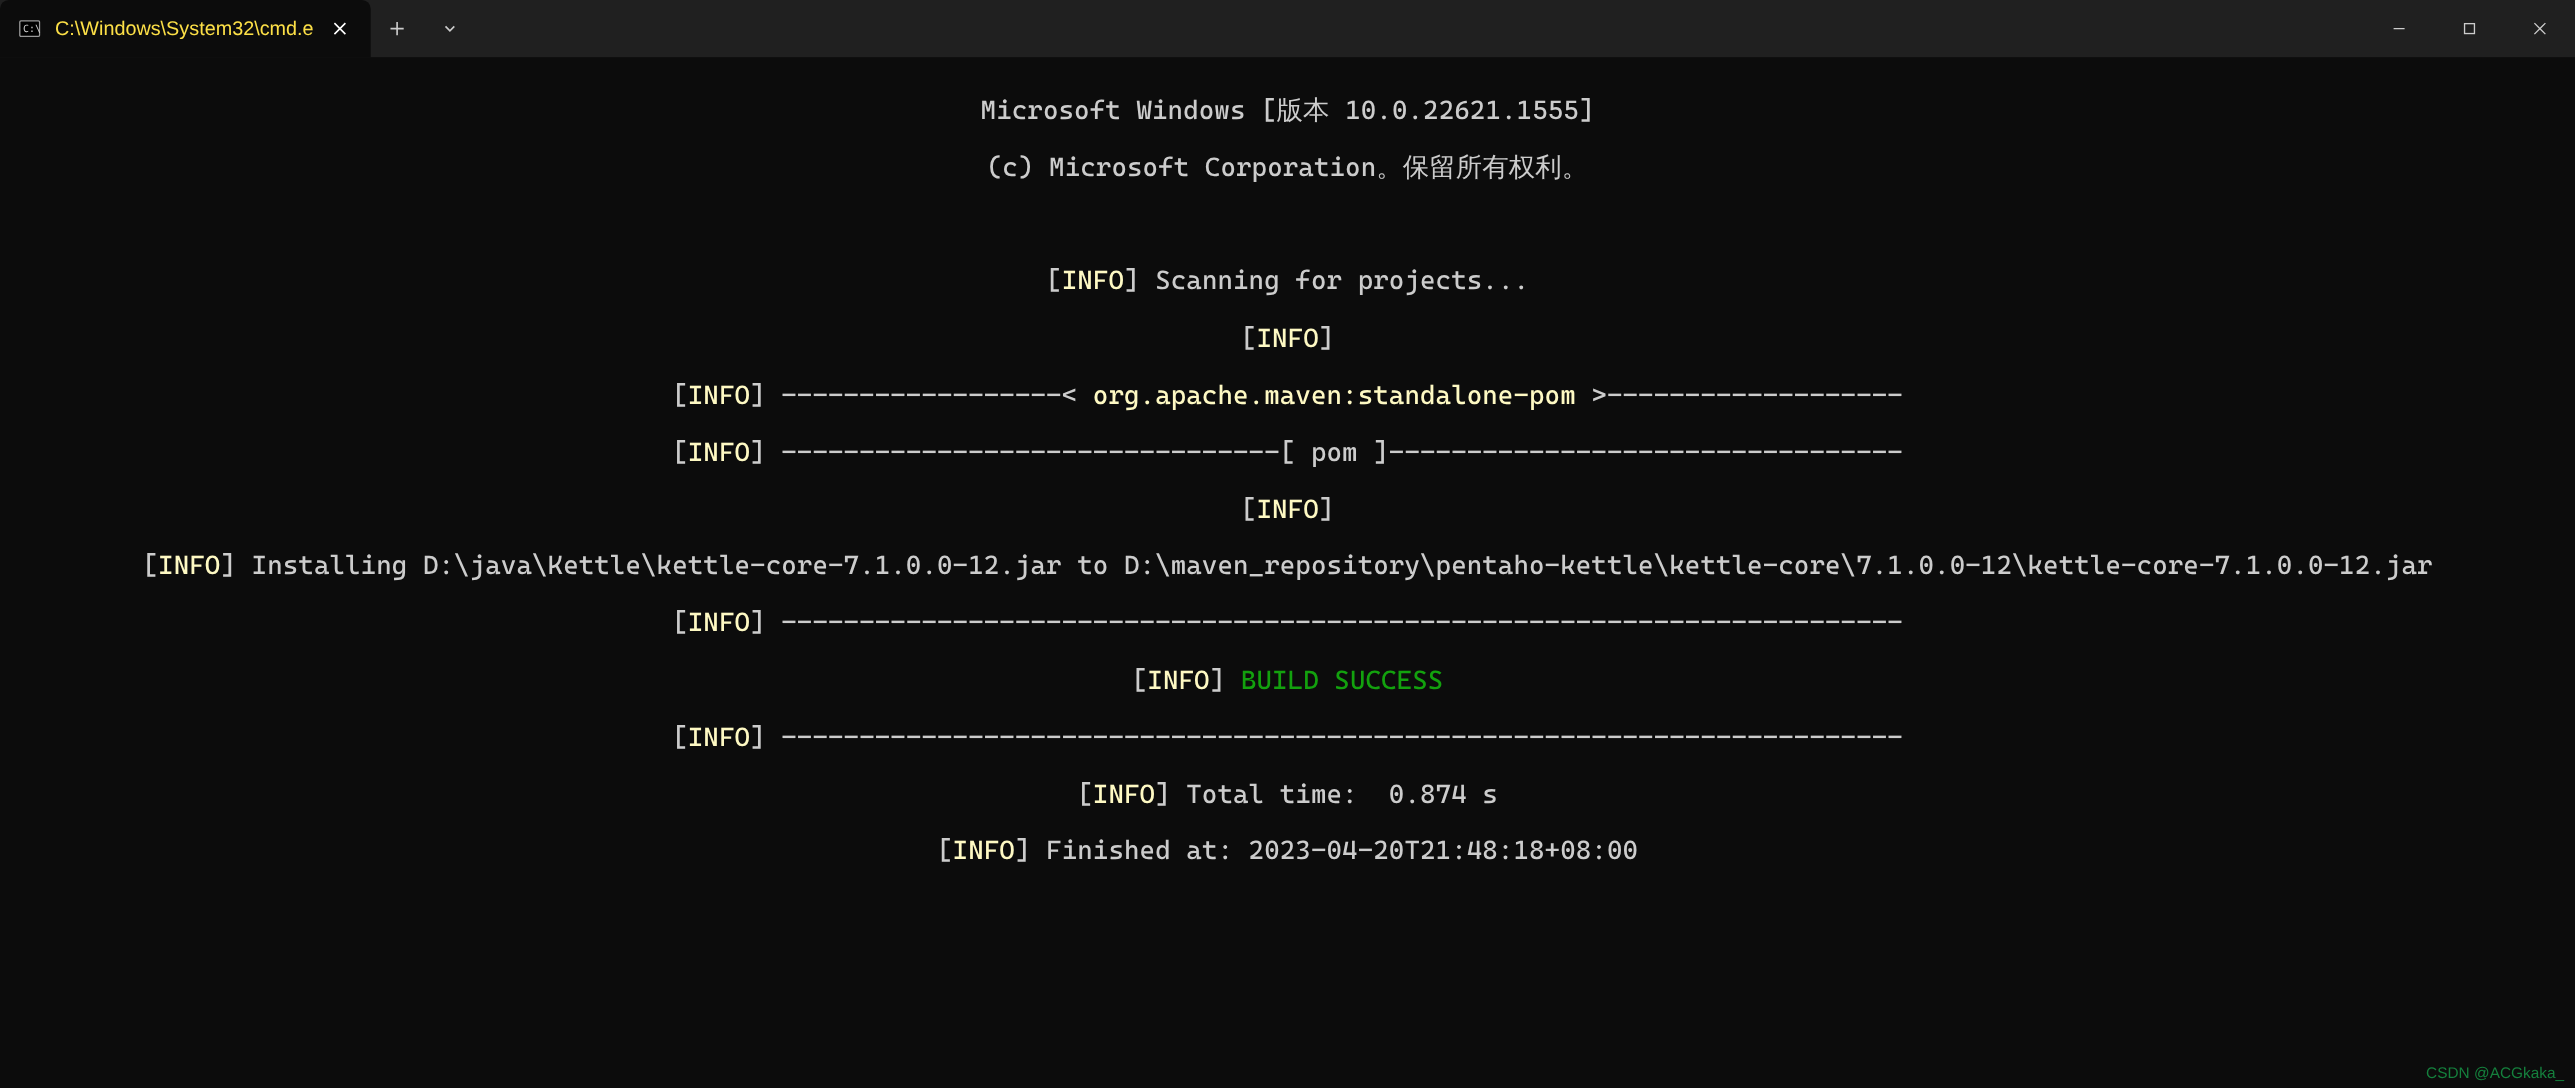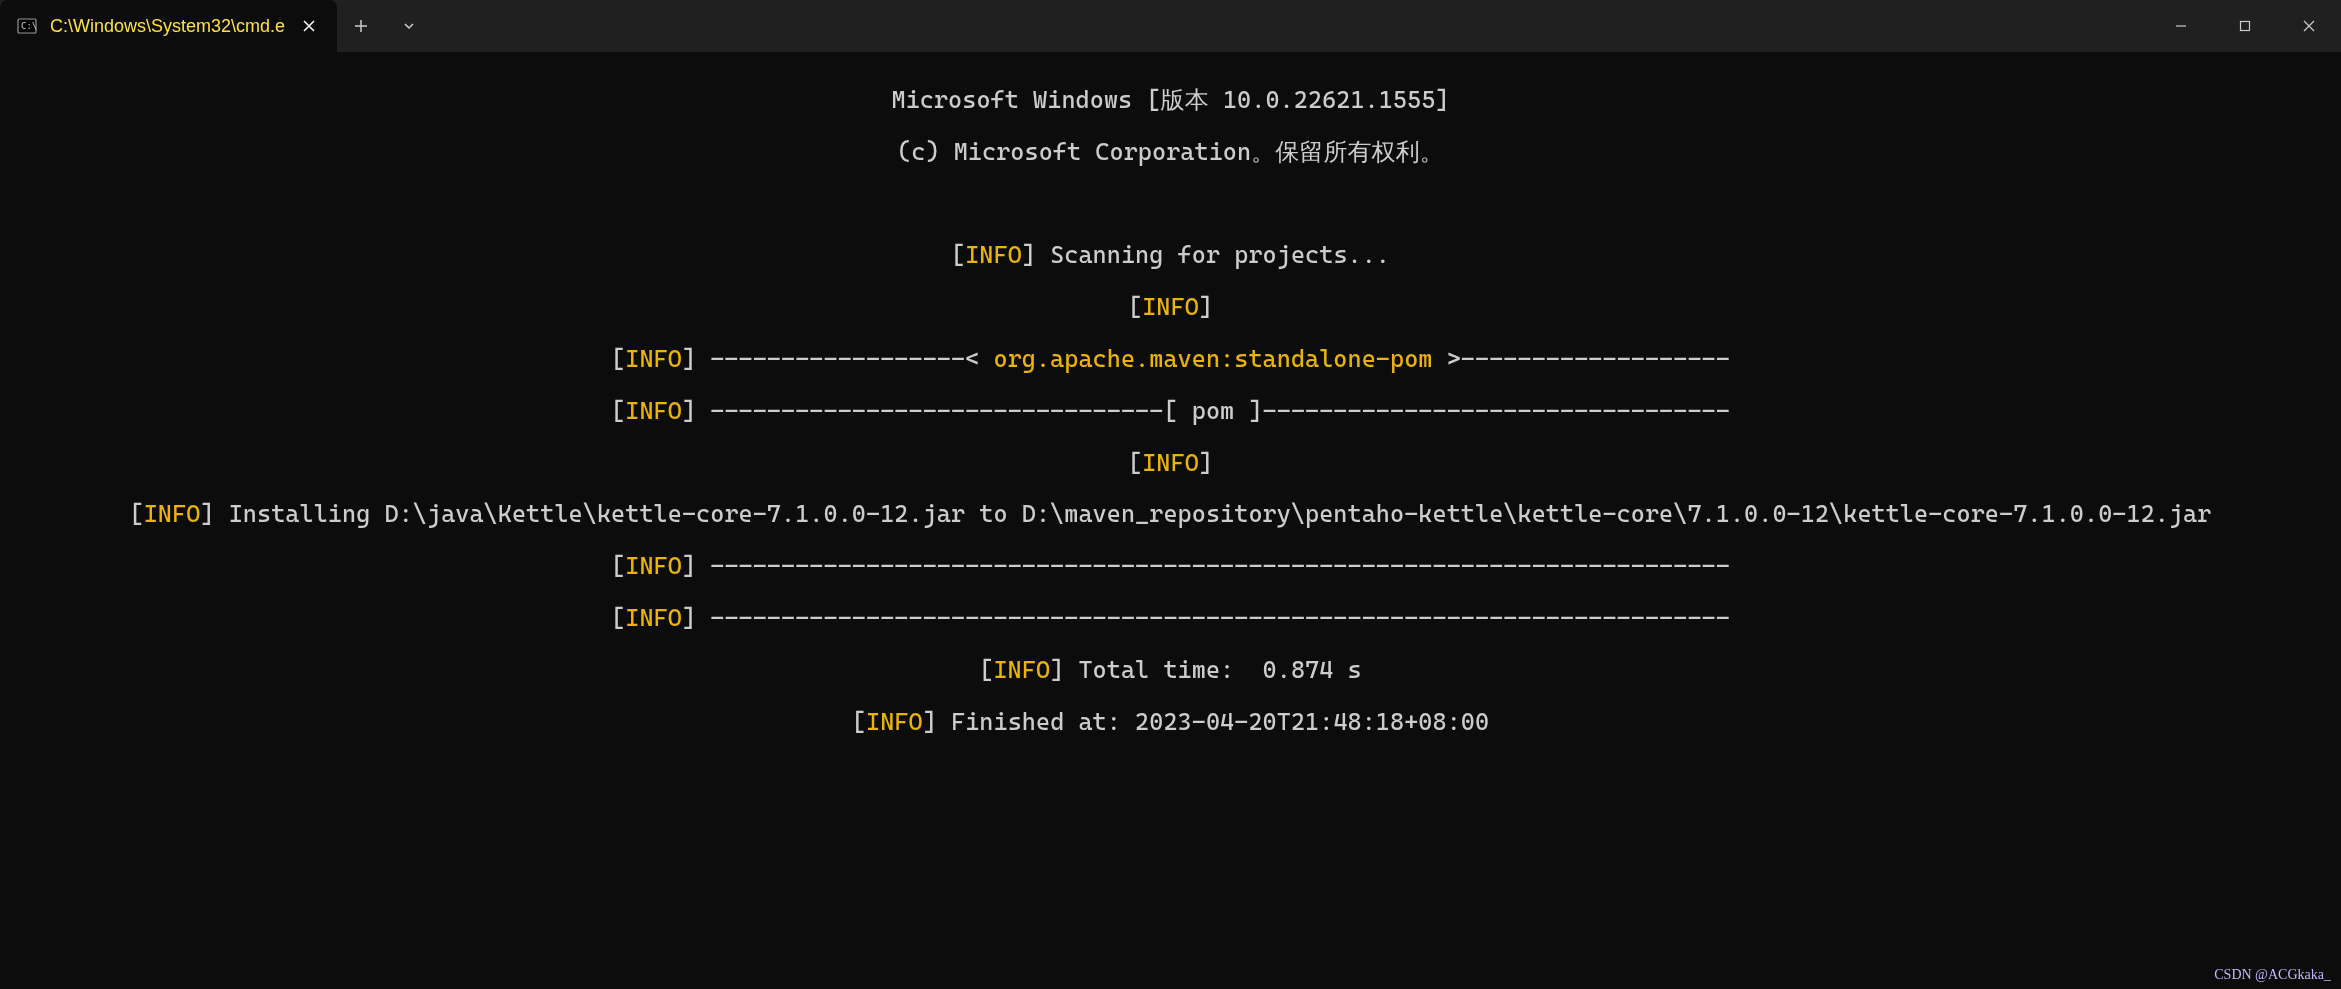--- a/index.html
+++ b/index.html
@@ -87,29 +87,29 @@
       font-size: 24px;
       line-height: 1.08;
       white-space: pre;
       letter-spacing: 0.1px;
     }
     .line {
       white-space: pre-wrap;
       word-break: break-all;
       text-align: center;
     }
-    .blue { color: #eab308; }
+    .blue { color: #fef9c3; }
     .green { color: #13a10e; }
     .watermark {
       position: absolute;
       right: 10px;
       bottom: 6px;
       font-size: 14px;
-      color: #c4b5fd;
-      font-family: Liberation Serif, serif;
+      color: #15803d;
+      font-family: Liberation Sans, sans-serif;
     }
   </style>
 </head>
 <body>
 
 <div class="titlebar">
   <div class="tabs">
     <div class="tab">
       <span class="tab-icon">
         <svg width="20" height="20" viewBox="0 0 20 20">
@@ -158,20 +158,21 @@
 <div class="line"><span>Microsoft Windows [版本 10.0.22621.1555]</span></div>
 <div class="line"><span>(c) Microsoft Corporation。保留所有权利。</span></div>
 <div class="line"><span></span>&nbsp;</div>
 <div class="line"><span>[</span><span class="blue">INFO</span><span>]</span><span> Scanning for projects...</span></div>
 <div class="line"><span>[</span><span class="blue">INFO</span><span>]</span></div>
 <div class="line"><span>[</span><span class="blue">INFO</span><span>]</span><span> ------------------&lt; </span><span class="blue">org.apache.maven:standalone-pom</span><span> &gt;-------------------</span></div>
 <div class="line"><span>[</span><span class="blue">INFO</span><span>]</span><span> --------------------------------[ pom ]---------------------------------</span></div>
 <div class="line"><span>[</span><span class="blue">INFO</span><span>]</span></div>
 <div class="line"><span>[</span><span class="blue">INFO</span><span>]</span><span> Installing D:\java\Kettle\kettle-core-7.1.0.0-12.jar to D:\maven_repository\pentaho-kettle\kettle-core\7.1.0.0-12\kettle-core-7.1.0.0-12.jar</span></div>
 <div class="line"><span>[</span><span class="blue">INFO</span><span>]</span><span> ------------------------------------------------------------------------</span></div>
+<div class="line"><span>[</span><span class="blue">INFO</span><span>]</span><span class="green"> BUILD SUCCESS</span></div>
 <div class="line"><span>[</span><span class="blue">INFO</span><span>]</span><span> ------------------------------------------------------------------------</span></div>
 <div class="line"><span>[</span><span class="blue">INFO</span><span>]</span><span> Total time:  0.874 s</span></div>
 <div class="line"><span>[</span><span class="blue">INFO</span><span>]</span><span> Finished at: 2023-04-20T21:48:18+08:00</span></div>
 
 
 
 </div>
 
 <div class="watermark">CSDN @ACGkaka_</div>
 

